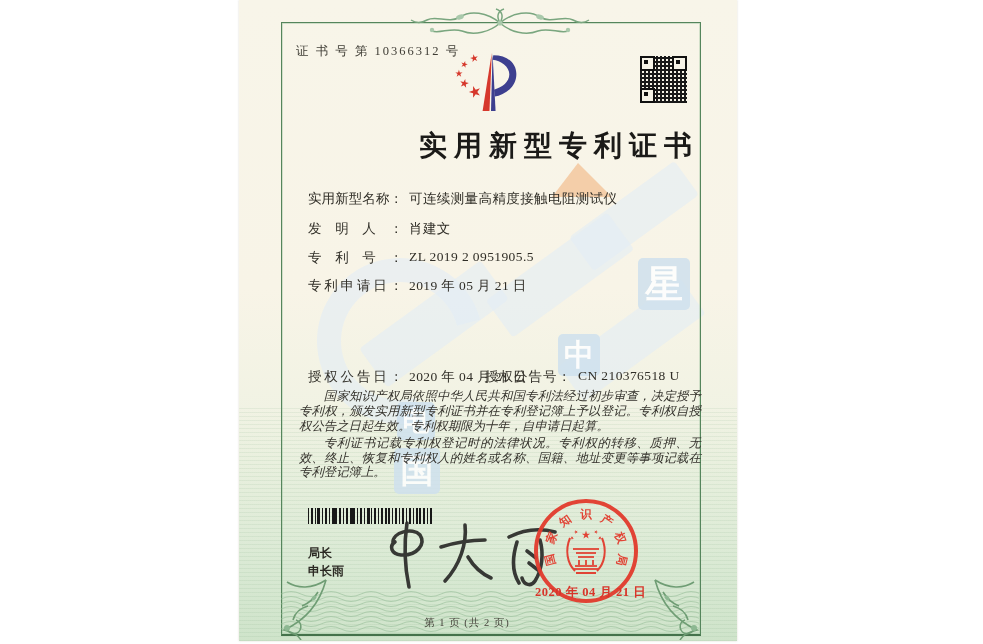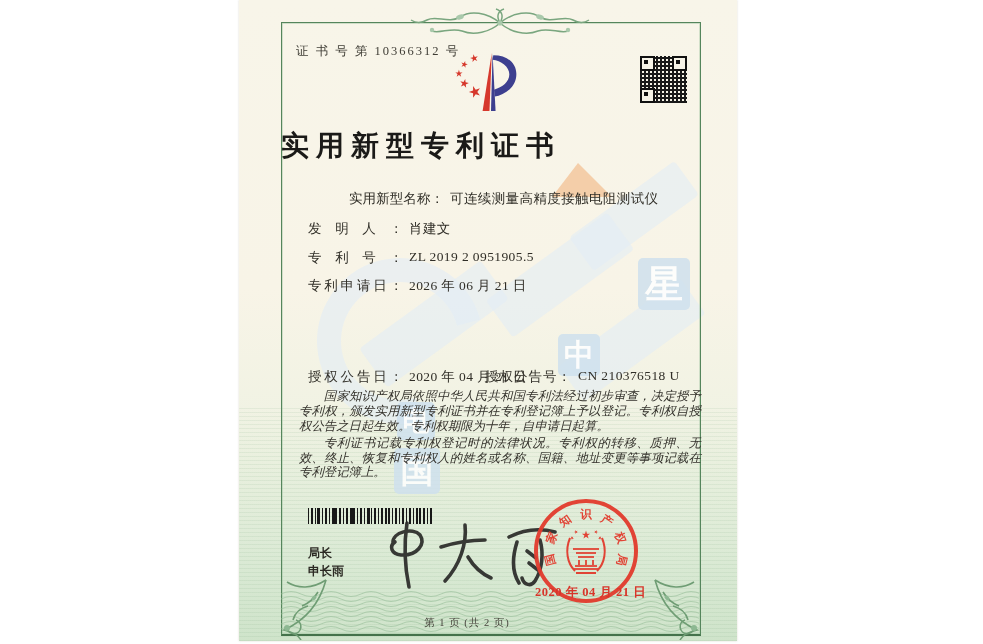--- a/index.html
+++ b/index.html
@@ -75,32 +75,32 @@
     background-image:
       repeating-linear-gradient(90deg,#191919 0 2px,transparent 2px 4px),
       repeating-linear-gradient(0deg,#191919 0 2px,transparent 2px 4px),
       repeating-linear-gradient(45deg,rgba(246,243,231,.95) 0 3px,transparent 3px 8px);
   }
   .qr .finder{position:absolute;width:11px;height:11px;border:2.5px solid #111;background:#f6f3e7;}
   .qr .finder i{position:absolute;left:2px;top:2px;width:4px;height:4px;background:#111;display:block;}
   .qr .f1{left:0;top:0;} .qr .f2{right:0;top:0;} .qr .f3{left:0;bottom:0;}
   .title{
     position:absolute;left:42px;top:127px;width:418px;z-index:4;
-    text-align:left;font-size:28px;font-weight:bold;color:#19181663;
+    text-align:right;font-size:28px;font-weight:bold;color:#19181663;
     color:#1b1a18;letter-spacing:7px;
   }
 
   
   .row{position:absolute;left:69px;z-index:4;font-size:13.5px;color:#302e27;}
   .row .label{
     display:inline-block;width:95px;vertical-align:top;
     text-align:justify;text-align-last:justify;color:#33312a;
   }
   .row .value{display:inline-block;margin-left:6px;vertical-align:top;letter-spacing:.4px;}
-  .r1{top:190px;margin-left:41px;} .r2{top:220px;} .r3{top:249px;} .r4{top:277px;}
+  .r1{top:190px;} .r2{top:220px;} .r3{top:249px;} .r4{top:277px;}
   .r5{top:306px;} .r6{top:338px;} .r7{top:368px;width:392px;}
   .r6 .value{width:306px;line-height:1.42;}
   .pair2{position:absolute;left:177px;top:0;white-space:nowrap;}
   .pair2 .label2{letter-spacing:1px;color:#33312a;}
 
   
   .body-text{
     position:absolute;left:60px;top:389px;width:402px;z-index:4;
     font-size:12.4px;line-height:1.2;color:#33312b;text-align:justify;
     font-style:italic;
@@ -244,21 +244,21 @@
     <div class="row r1">
       <span class="label">实用新型名称：</span><span class="value">可连续测量高精度接触电阻测试仪</span>
     </div>
     <div class="row r2">
       <span class="label">发明人：</span><span class="value">肖建文</span>
     </div>
     <div class="row r3">
       <span class="label">专利号：</span><span class="value">ZL 2019 2 0951905.5</span>
     </div>
     <div class="row r4">
-      <span class="label">专利申请日：</span><span class="value">2026 年 06 月 21 日</span>
+      <span class="label">专利申请日：</span><span class="value">2019 年 05 月 21 日</span>
     </div>
     <div class="row r7">
       <span class="label">授权公告日：</span><span class="value">2020 年 04 月 21 日</span>
       <span class="pair2">
         <span class="label2">授权公告号：</span><span class="value">CN 210376518 U</span>
       </span>
     </div>
 
     <div class="body-text">
       <p>国家知识产权局依照中华人民共和国专利法经过初步审查，决定授予专利权，颁发实用新型专利证书并在专利登记簿上予以登记。专利权自授权公告之日起生效。专利权期限为十年，自申请日起算。</p>

